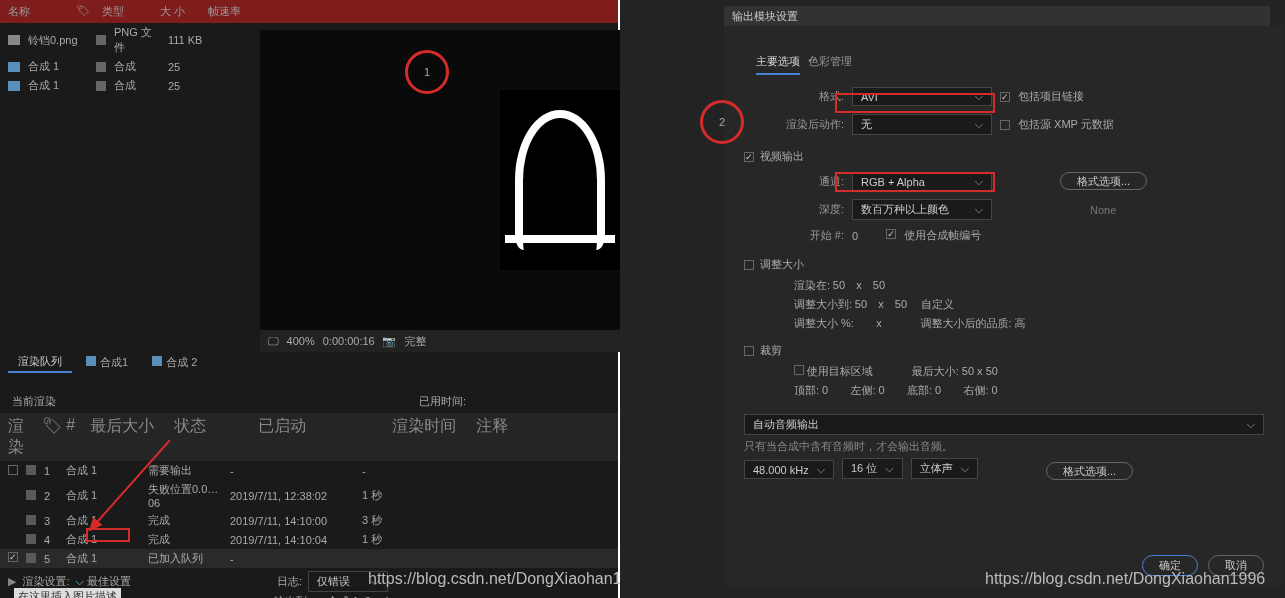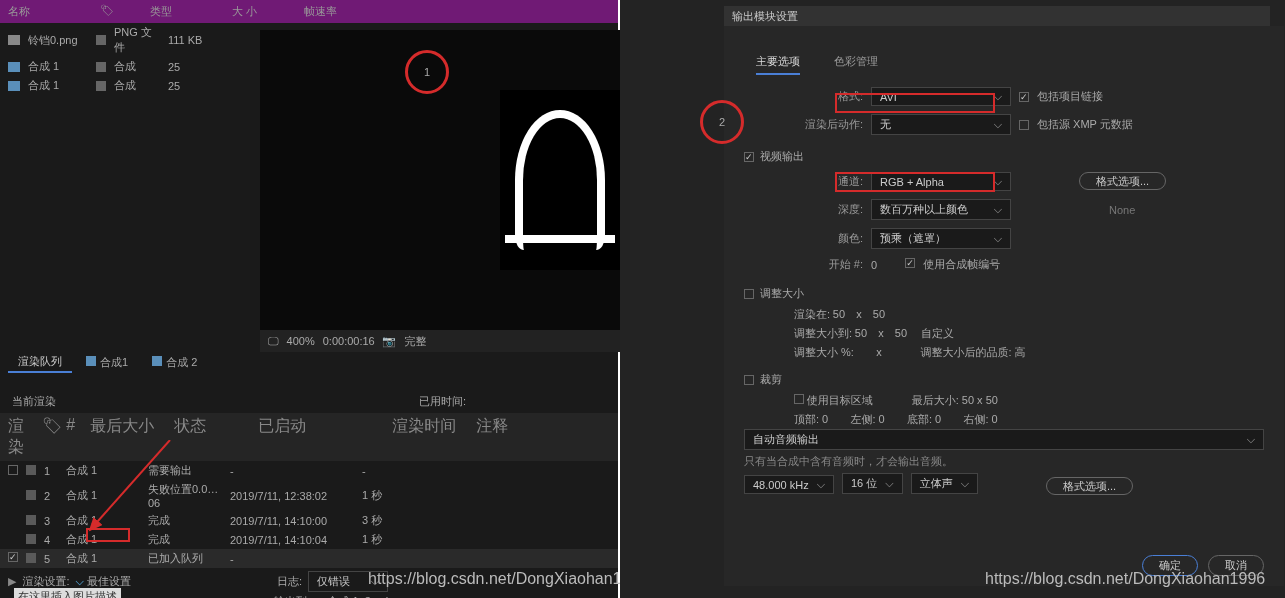--- a/index.html
+++ b/index.html
@@ -1,19 +1,19 @@
 <!DOCTYPE html>
 <html><head>
 <meta charset="utf-8">
 <style>
 *{margin:0;padding:0;box-sizing:border-box;font-family:"Microsoft YaHei",Arial,sans-serif;font-size:11px;color:#aaa}
 body{background:#fff;width:1285px;height:598px;position:relative;overflow:hidden}
 .left-panel{position:absolute;left:0;top:0;width:618px;height:598px;background:#1a1a1a}
 .right-panel{position:absolute;left:620px;top:0;width:665px;height:598px;background:#232323}
-.project-header{display:flex;padding:4px 8px;background:#701a75;gap:32px}
+.project-header{display:flex;padding:4px 8px;background:#7f1d1d;gap:8px}
 .project-header span{color:#999;font-size:11px}
 .project-row{display:flex;align-items:center;padding:2px 8px;gap:8px}
 .folder-icon{width:12px;height:10px;background:#5a8fba;display:inline-block}
 .png-icon{width:12px;height:10px;background:#888;display:inline-block}
 .label-icon{width:10px;height:10px;background:#666;display:inline-block}
 .preview-area{position:absolute;left:260px;top:30px;width:360px;height:300px;background:#0a0a0a}
 .bell-img{position:absolute;right:0;top:60px;width:120px;height:180px;background:#000}
 .bell-shape{position:absolute;left:15px;top:20px;width:90px;height:140px;border:8px solid #fff;border-radius:50% 50% 10% 10%;border-bottom:none}
 .bell-bottom{position:absolute;left:5px;bottom:15px;width:110px;height:20px;border-top:8px solid #fff}
 .circle-marker{position:absolute;width:44px;height:44px;border:3px solid #d52b2b;border-radius:50%;display:flex;align-items:center;justify-content:center;color:#d52b2b;font-size:22px;font-family:serif}
@@ -40,24 +40,24 @@
 .settings-rows{padding:2px 8px}
 .set-row{display:flex;align-items:center;gap:6px;padding:1px 0;font-size:10px}
 .tri{color:#888}
 .link-blue{color:#4a8fd6}
 .watermark{position:absolute;color:#bbb;font-size:16px}
 .wm1{left:368px;top:570px}
 .wm2{left:985px;top:570px}
 .insert-text{position:absolute;left:14px;top:588px;background:#ddd;color:#333;padding:1px 4px;font-size:11px}
 .dialog-title{position:absolute;left:104px;top:6px;width:546px;height:20px;background:#323232;padding:3px 8px;color:#ccc}
 .dialog-body{position:absolute;left:104px;top:26px;width:560px;height:560px;background:#272727;padding:20px}
-.dlg-tabs{display:flex;gap:34px;padding:8px 12px}
+.dlg-tabs{display:flex;gap:8px;padding:8px 12px}
 .dlg-tab{color:#999;padding-bottom:4px}
 .dlg-tab.active{color:#ddd;border-bottom:2px solid #4a7fd6}
-.form-row{display:flex;align-items:center;gap:8px;padding:4px 0;margin-left:59px}
+.form-row{display:flex;align-items:center;gap:8px;padding:4px 0;margin-left:40px}
 .form-label{width:60px;text-align:right;color:#999}
 .dropdown{background:#1a1a1a;border:1px solid #444;padding:2px 8px;color:#ccc;min-width:140px;display:flex;justify-content:space-between;align-items:center}
 .dropdown::after{content:"⌵";color:#888;margin-left:8px}
 .section-hdr{display:flex;align-items:center;gap:6px;margin:10px 0 4px 0}
 .btn-oval{border:1px solid #666;border-radius:12px;padding:2px 16px;color:#ccc;background:transparent}
 .dim-row{color:#555;margin-left:50px;padding:2px 0;font-size:10px}
 .footer-btns{position:absolute;bottom:10px;right:20px;display:flex;gap:10px}
 .arrow-svg{position:absolute;left:70px;top:440px;pointer-events:none}
 .bpc-bar{position:absolute;left:0;top:352px;width:260px;height:16px;background:#4c1d95;display:flex;align-items:flex-start;gap:10px;padding:0 8px;font-size:10px}
 </style>
@@ -244,24 +244,20 @@
     <div class="form-row">
       <span class="form-label">通道:</span>
       <span class="dropdown">RGB + Alpha</span>
       <span style="margin-left:60px"><span class="btn-oval">格式选项...</span></span>
     </div>
     <div class="form-row">
       <span class="form-label">深度:</span>
       <span class="dropdown">数百万种以上颜色</span>
       <span style="margin-left:90px;color:#777">None</span>
     </div>
-    <div class="form-row">
-      <span class="form-label">颜色:</span>
-      <span class="dropdown">预乘（遮罩）</span>
-    </div>
     <div class="form-row" style="color:#555">
       <span class="form-label">开始 #:</span>
       <span>0</span>
       <span style="margin-left:20px"><span class="chk on"></span></span>
       <span>使用合成帧编号</span>
     </div>
 
     <div class="section-hdr" style="color:#666">
         <span class="chk"></span>
         <span>调整大小</span>
@@ -270,21 +266,21 @@
     <div class="dim-row"><span>调整大小到:</span> <span>50</span> &nbsp;&nbsp; <span>x</span> &nbsp;&nbsp; <span>50</span> &nbsp;&nbsp;&nbsp; <span>自定义</span></div>
     <div class="dim-row"><span>调整大小 %:</span> &nbsp;&nbsp;&nbsp;&nbsp;&nbsp;&nbsp; <span>x</span> &nbsp;&nbsp;&nbsp;&nbsp;&nbsp;&nbsp;&nbsp;&nbsp;&nbsp;&nbsp;&nbsp;&nbsp; <span>调整大小后的品质:</span> <span>高</span></div>
 
     <div class="section-hdr" style="color:#666">
         <span class="chk"></span>
         <span>裁剪</span>
       </div>
     <div class="dim-row"><span class="chk"></span> <span>使用目标区域</span> &nbsp;&nbsp;&nbsp;&nbsp;&nbsp;&nbsp;&nbsp;&nbsp;&nbsp;&nbsp;&nbsp;&nbsp; <span>最后大小: 50 x 50</span></div>
     <div class="dim-row"><span>顶部: 0</span> &nbsp;&nbsp;&nbsp;&nbsp;&nbsp;&nbsp; <span>左侧: 0</span> &nbsp;&nbsp;&nbsp;&nbsp;&nbsp;&nbsp; <span>底部: 0</span> &nbsp;&nbsp;&nbsp;&nbsp;&nbsp;&nbsp; <span>右侧: 0</span></div>
 
-    <div style="">
+    <div style="margin-top:14px">
       <span class="dropdown" style="min-width:110px">自动音频输出</span>
     </div>
     <div style="color:#888;padding:4px 0">只有当合成中含有音频时，才会输出音频。</div>
     <div style="display:flex;gap:8px;align-items:flex-end">
       <span class="dropdown" style="min-width:70px">48.000 kHz</span>
       <span class="dropdown" style="min-width:50px">16 位</span>
       <span class="dropdown" style="min-width:60px">立体声</span>
       <span style="margin-left:60px"><span class="btn-oval">格式选项...</span></span>
     </div>
 

